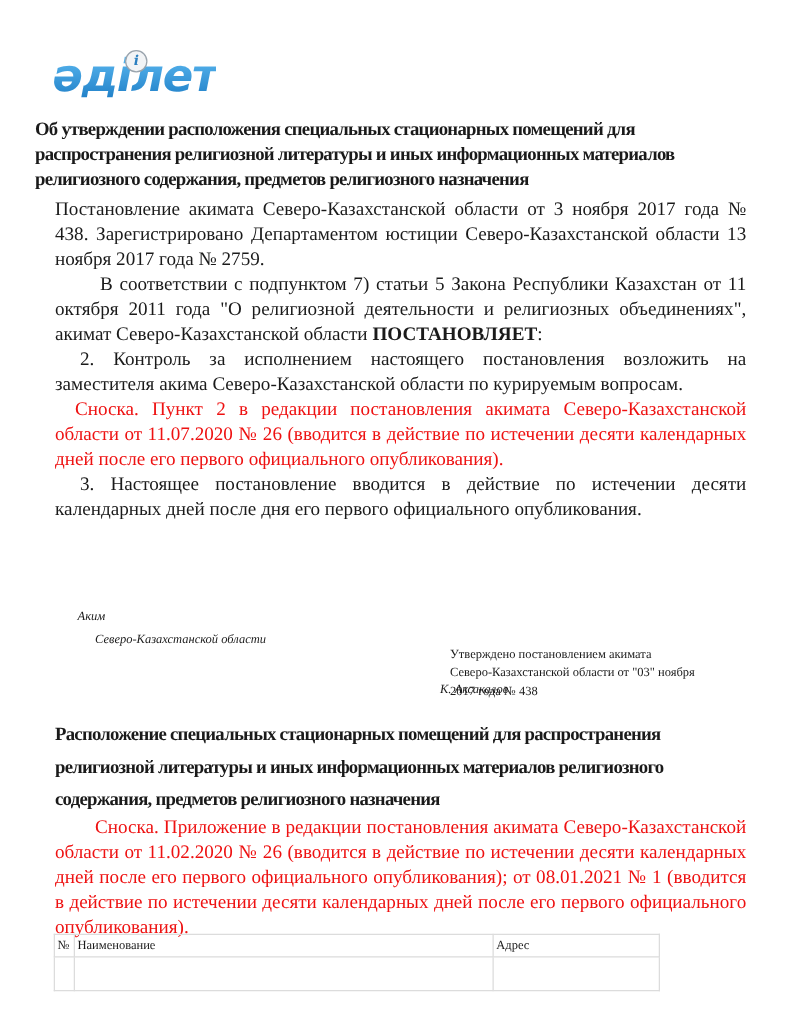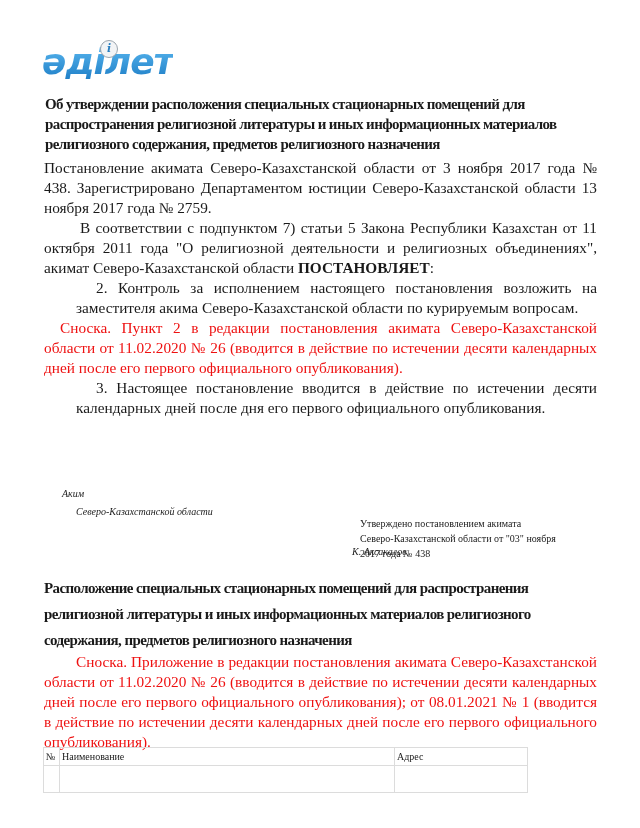--- a/index.html
+++ b/index.html
@@ -1,26 +1,26 @@
 <!DOCTYPE html>
 <html><head>
 <meta charset="utf-8">
 <style>
   html, body { margin:0; padding:0; background:#ffffff; }
   body { width:640px; height:828px; position:relative; overflow:hidden; font-family:"Liberation Serif", serif; color:#1a1a1a; }
   .logo { position:absolute; left:42px; top:44px; height:40px; display:flex; align-items:flex-start; }
   .logo-text { font-family:"DejaVu Sans", sans-serif; font-style:italic; font-weight:bold; font-size:36px; line-height:36px; color:#2b8fd6; letter-spacing:-1px; background:linear-gradient(180deg,#5bb8f0 0%,#1f7fc7 100%); -webkit-background-clip:text; background-clip:text; -webkit-text-fill-color:transparent; }
   .logo-badge { position:absolute; left:58px; top:-4px; width:16px; height:16px; border-radius:50%; border:1.5px solid #9aa4ad; background:#f2f4f6; font-size:11px; line-height:16px; text-align:center; color:#2b7fc0; font-style:italic; font-family:"DejaVu Serif", serif; font-weight:bold; }
-  .title { position:absolute; left:45px; top:94px; width:540px; font-weight:bold; font-size:15px; line-height:20px; letter-spacing:-0.6px; }
+  .title { position:absolute; left:28px; top:94px; width:540px; font-weight:bold; font-size:15px; line-height:20px; letter-spacing:-0.6px; }
   .body { position:absolute; left:44px; width:553px; font-size:15.3px; line-height:20px; text-align:justify; }
   .p { margin:0; }
   .red { color:#ee1111; }
   .ind1 { text-indent:36px; }
   .ind2 { text-indent:48px; }
-  .ind3 { text-indent:20px;margin-left:32px; }
+  .ind3 { text-indent:20px; }
   .ind4 { text-indent:16px; }
   .sig { position:absolute; font-style:italic; font-size:10px; line-height:14px; }
   .approve { position:absolute; left:360px; top:516px; width:240px; text-align:left; font-size:10px; line-height:15px; }
   .title2 { position:absolute; left:44px; top:575px; width:540px; font-weight:bold; font-size:15px; line-height:26px; letter-spacing:-0.6px; }
   table { position:absolute; left:43px; top:747px; border-collapse:collapse; font-size:10px; }
   td { border:1.5px solid #dcdcdc; padding:0 2px; vertical-align:top; height:17px; line-height:17px; }
   tr.body-row td { height:26px; }
 </style>
 </head>
 <body>
@@ -29,21 +29,21 @@
   <span class="logo-text">әділет</span>
   <span class="logo-badge">i</span>
 </div>
 
 <div class="title">Об утверждении расположения специальных стационарных помещений для распространения религиозной литературы и иных информационных материалов религиозного содержания, предметов религиозного назначения</div>
 
 <div class="body" style="top:158px;">
   <p class="p">Постановление акимата Северо-Казахстанской области от 3 ноября 2017 года № 438. Зарегистрировано Департаментом юстиции Северо-Казахстанской области 13 ноября 2017 года № 2759.</p>
   <p class="p ind1"><span>В соответствии с подпунктом 7) статьи 5 Закона Республики Казахстан от 11 октября 2011 года "О религиозной деятельности и религиозных объединениях", акимат Северо-Казахстанской области </span><b>ПОСТАНОВЛЯЕТ</b><span>:</span></p>
   <p class="p ind3">2. Контроль за исполнением настоящего постановления возложить на заместителя акима Северо-Казахстанской области по курируемым вопросам.</p>
-  <p class="p ind4 red">Сноска. Пункт 2 в редакции постановления акимата Северо-Казахстанской области от 11.02.2020 № 26 (вводится в действие по истечении десяти календарных дней после его первого официального опубликования).</p>
+  <p class="p ind4 red">Сноска. Пункт 2 в редакции постановления акимата Северо-Казахстанской области от 11.07.2020 № 26 (вводится в действие по истечении десяти календарных дней после его первого официального опубликования).</p>
   <p class="p ind3">3. Настоящее постановление вводится в действие по истечении десяти календарных дней после дня его первого официального опубликования.</p>
 </div>
 
 <div class="sig" style="left:62px; top:487px;">Аким</div>
 <div class="sig" style="left:76px; top:505px;font-style:italic;">Северо-Казахстанской области</div>
 <div class="sig" style="left:352px; top:505px;margin-top:40px;">К. Аксакалов</div>
 
 <div class="approve">
   <div>Утверждено постановлением акимата</div>
   <div>Северо-Казахстанской области от "03" ноября</div>

